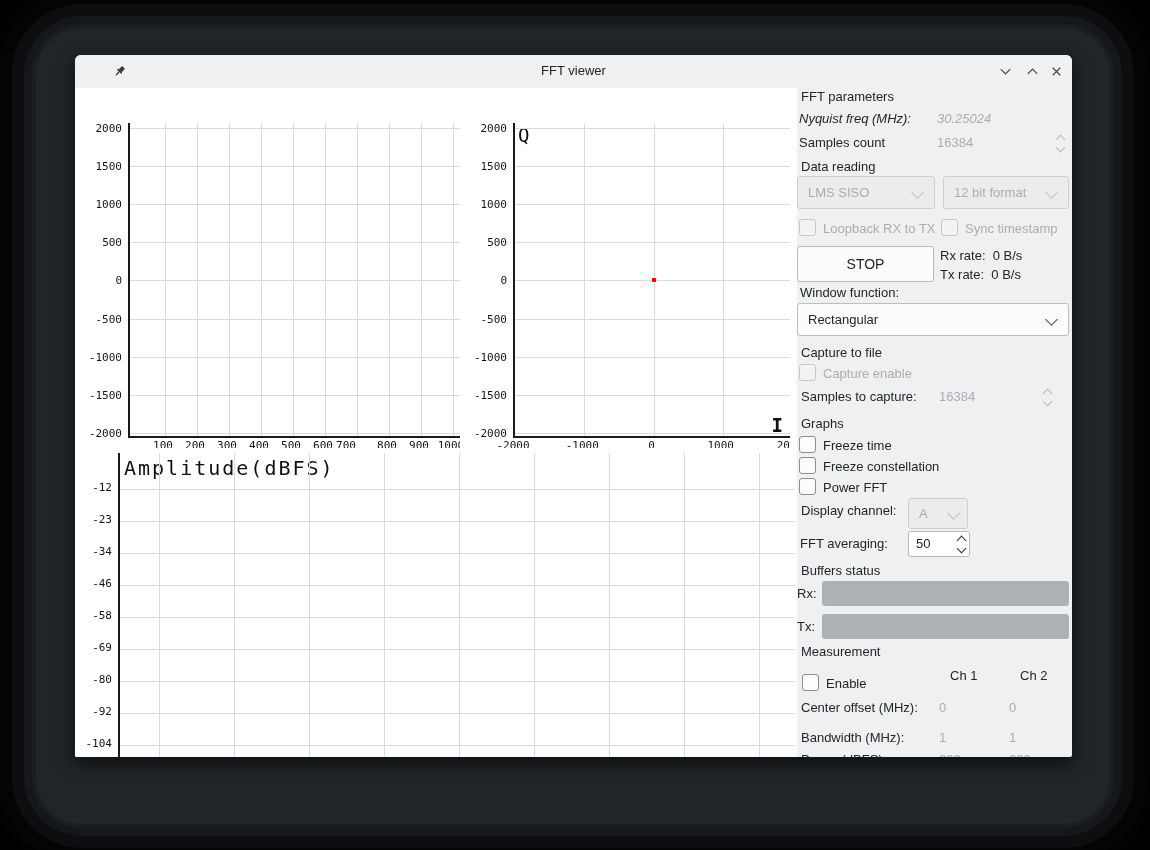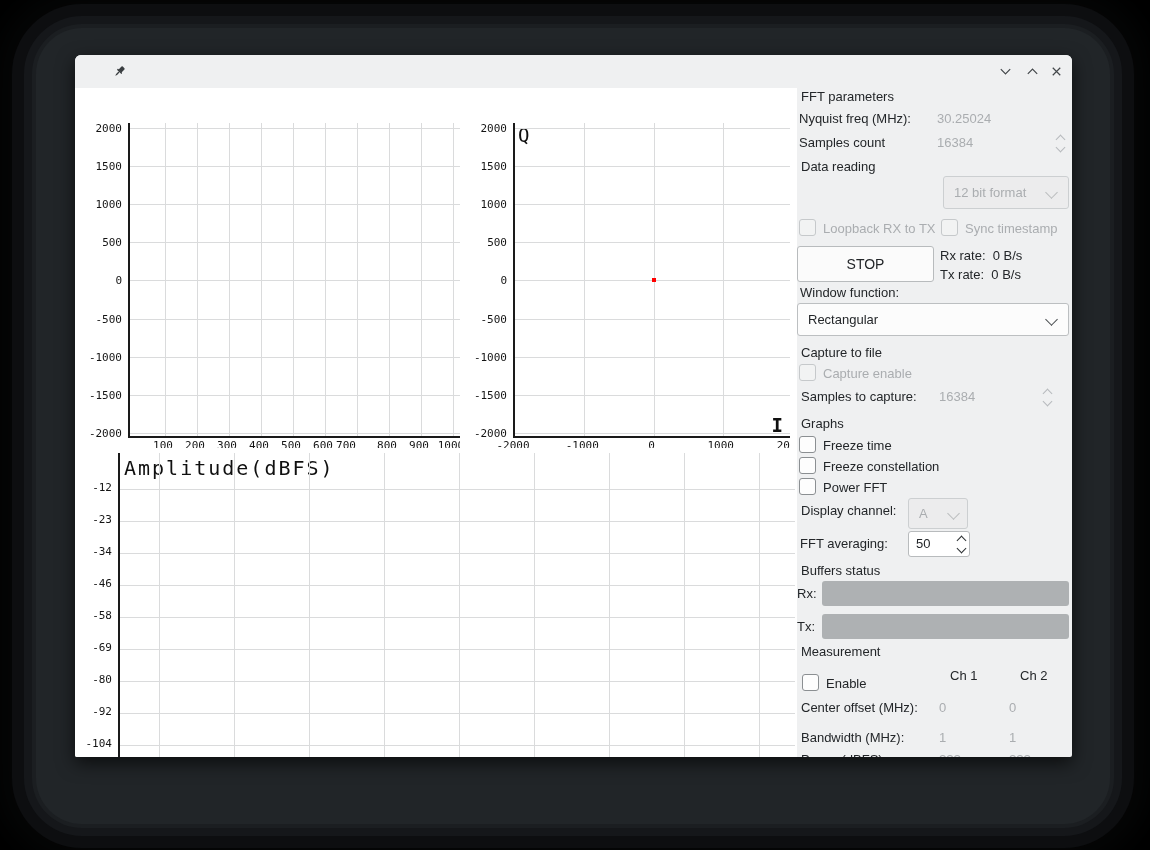--- a/index.html
+++ b/index.html
@@ -76,20 +76,21 @@
   <div class="titlebar">
     <span class="tb-icon pin">
       <svg viewBox="0 0 16 16">
           <g transform="rotate(45 8 8)" fill="#3a3e41">
         <rect x="5.8" y="1.8" width="4.4" height="5.6" rx="1"></rect>
         <rect x="4.6" y="7" width="6.8" height="1.6" rx="0.8"></rect>
         <path d="M7.3 8.8 h1.4 v3.6 L8 14.4 L7.3 12.4 z"></path>
           </g>
         </svg>
     </span>
+    <div class="title">FFT viewer</div>
     <span class="tb-icon btn-min">
       <svg viewBox="0 0 16 16" fill="none" stroke="#44484b" stroke-width="1.3">
           <polyline points="3,5.5 8,10.5 13,5.5"></polyline>
         </svg>
     </span>
     <span class="tb-icon btn-max">
       <svg viewBox="0 0 16 16" fill="none" stroke="#44484b" stroke-width="1.3">
           <polyline points="3,10.5 8,5.5 13,10.5"></polyline>
         </svg>
     </span>
@@ -226,36 +227,40 @@
         </div>
 
     </div>
 
   </div>
 
   <div class="panel">
 
     <div class="p-abs" style="left:4px;top:1px;">FFT parameters</div>
 
-    <div class="p-abs" style="left:2px;top:23px;width:270px;">
+    <div class="p-abs" style="left:2px;top:23px;width:270px;font-style:italic;">
       <span>Nyquist freq (MHz):</span>
       <span class="val dim">30.25024</span>
     </div>
 
     <div class="p-abs" style="left:2px;top:47px;width:270px;">
       <span>Samples count</span>
       <span class="val dim">16384</span>
     </div>
     <span class="spin" style="left:257px;top:44px;">
       <i class="chv up"></i>
         <i class="chv dn"></i>
       </span>
 
     <div class="p-abs" style="left:4px;top:71px;">Data reading</div>
 
+    <div class="dd dis" style="left:0;top:88px;width:138px;">
+      <span>LMS SISO</span>
+      <i class="dd-arrow"></i>
+    </div>
     <div class="dd dis" style="left:146px;top:88px;width:126px;">
       <span>12 bit format</span>
       <i class="dd-arrow"></i>
     </div>
 
     <div class="p-abs dim" style="left:2px;top:131px;">
       <span class="cb dis"></span><span>Loopback RX to TX</span>
     </div>
     <div class="p-abs dim" style="left:144px;top:131px;">
       <span class="cb dis"></span><span>Sync timestamp</span>

